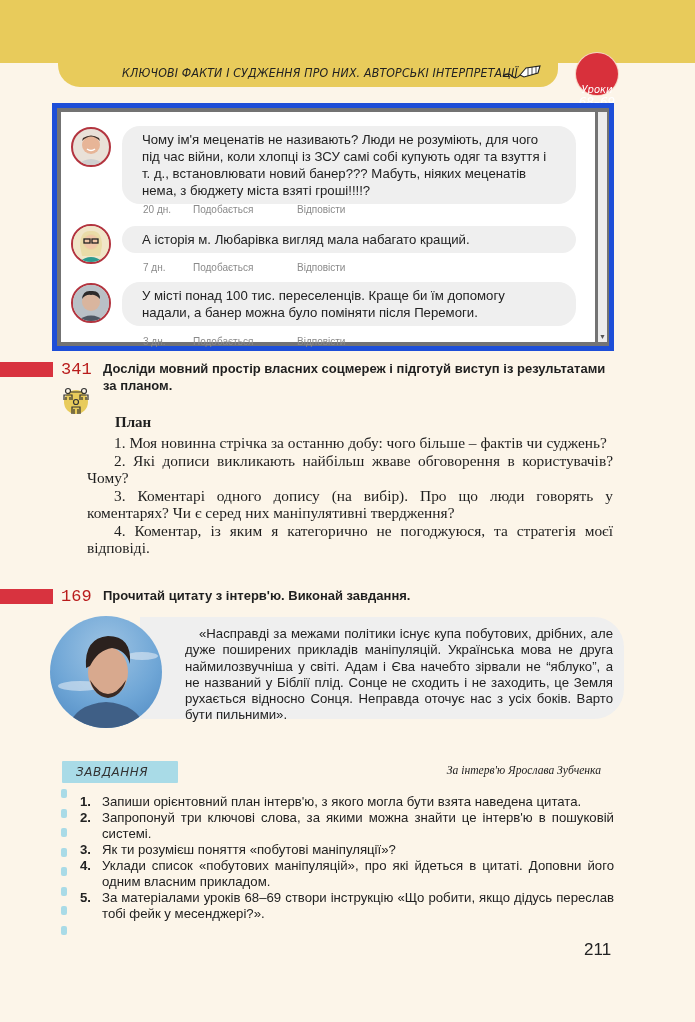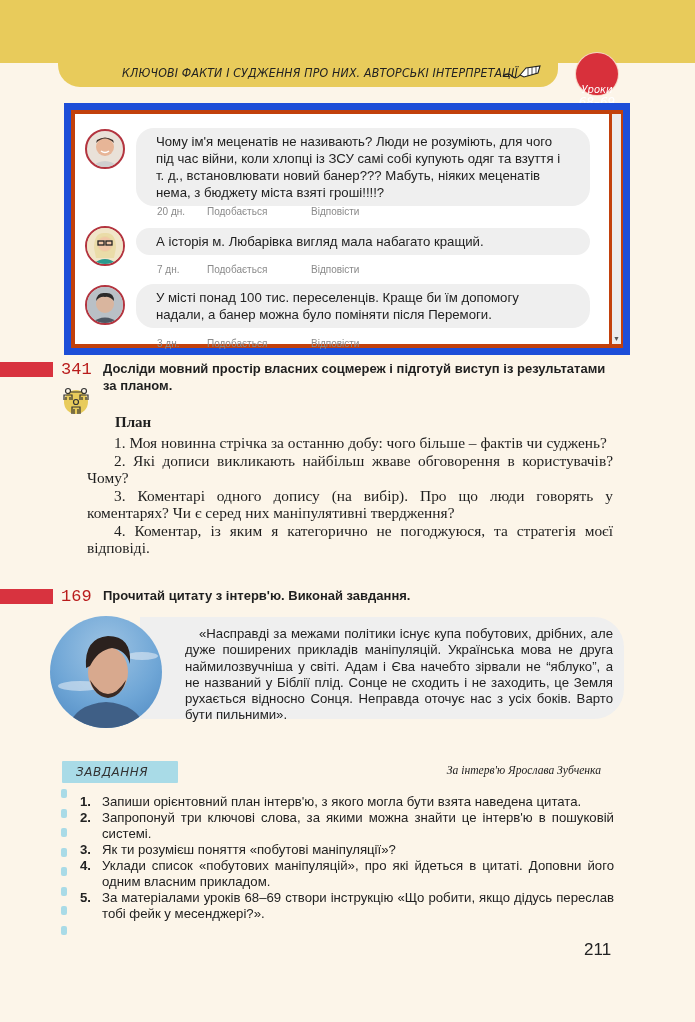--- a/index.html
+++ b/index.html
@@ -32,22 +32,22 @@
     border-radius: 50%; background: #d8303b; color: #fff;
     display: flex; flex-direction: column; align-items: center; justify-content: center;
     font-family: "DejaVu Sans", sans-serif; font-style: italic; line-height: 13px;
     box-shadow: 0 0 0 1px #f6d4c4;
   }
   .lesson-badge .l1 { font-size: 10px; margin-top: 44px; }
   .lesson-badge .l2 { font-size: 12px; }
 
   
   .comments-panel {
-    position: absolute; left: 64px; top: 103px; width: 552px; height: 238px;
-    background: #c2410c; border: 7px solid #1d4ed8;
+    position: absolute; left: 52px; top: 103px; width: 552px; height: 238px;
+    background: #737373; border: 5px solid #1d4ed8;
   }
   .comments-inner {
     position: absolute; left: 4px; top: 4px; width: 534px; height: 230px; background: #fff;
   }
   .scrollbar {
     position: absolute; right: 2px; top: 4px; width: 9px; height: 230px; background: #ececec;
   }
   .scroll-arrow { position:absolute; bottom:2px; left:1px; font-size:7px; color:#555; }
   .comment { position: absolute; left: 0; width: 534px; }
   .avatar {

